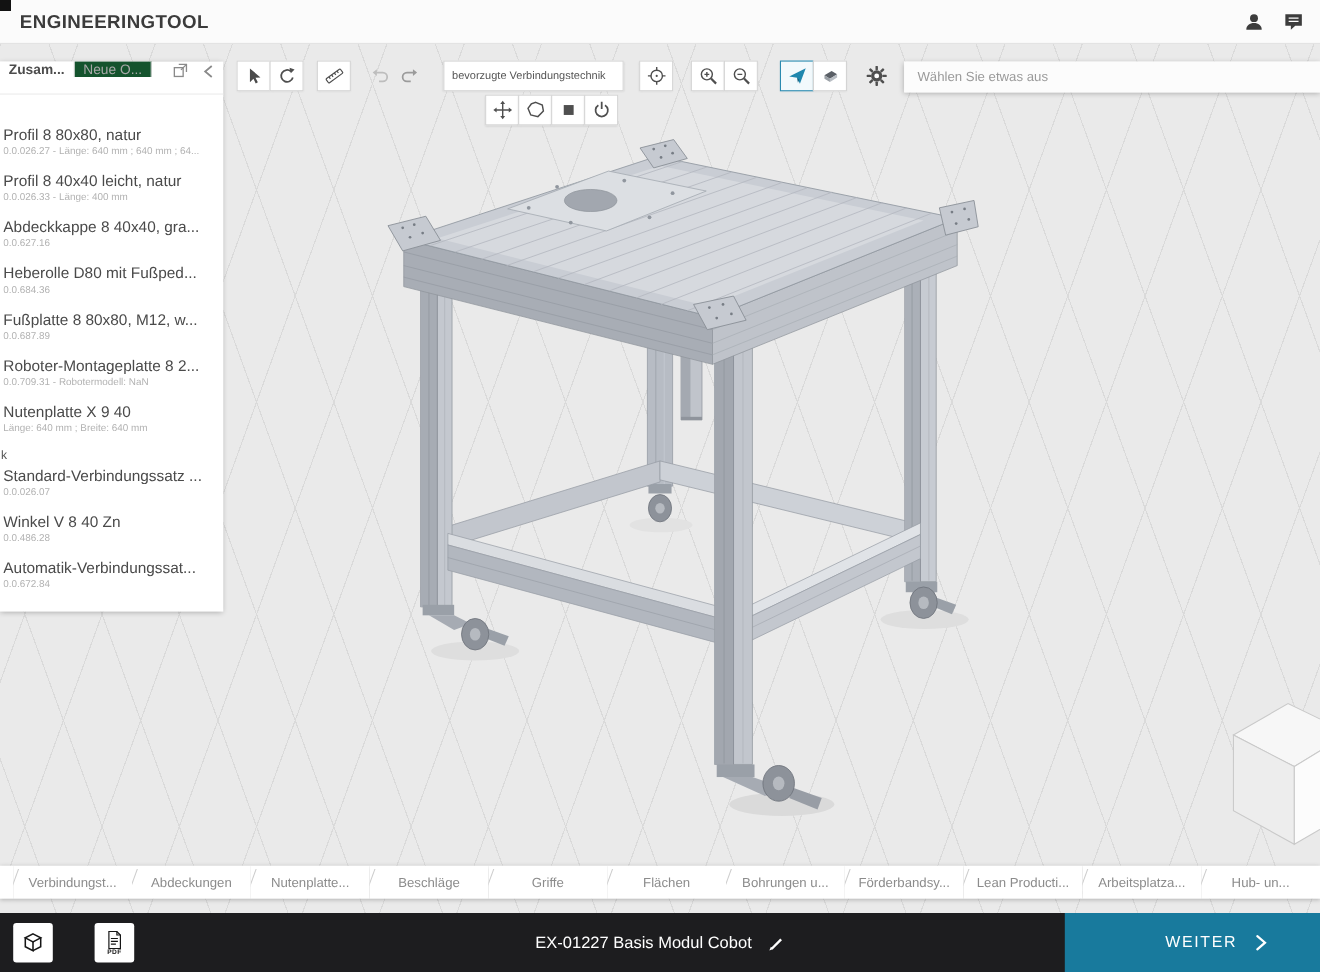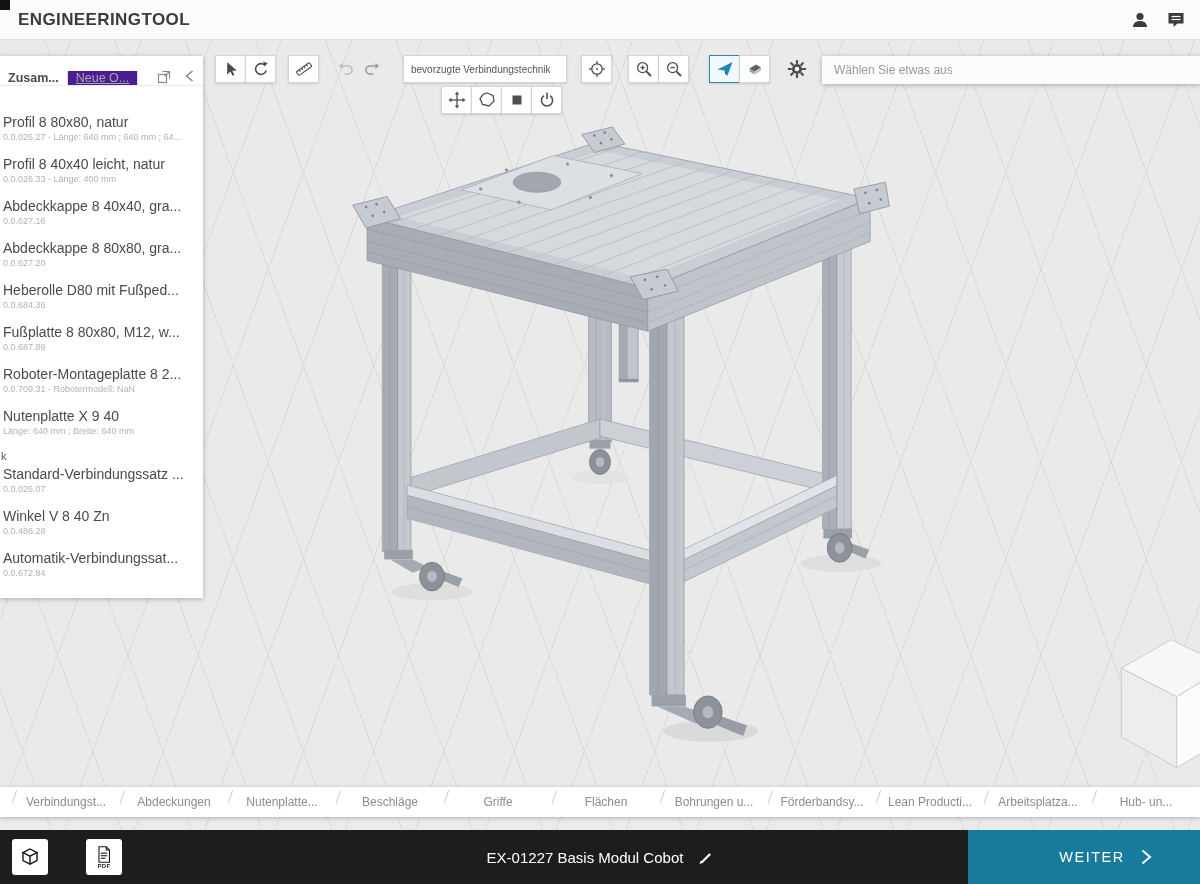--- a/index.html
+++ b/index.html
@@ -30,25 +30,25 @@
   .corner-sq { position:absolute; left:0; top:0; width:10px; height:10px; background:#121212; }
   .app-title { margin-left:18px; font-size:17px; font-weight:700; letter-spacing:.4px; color:#3b3b3b; }
   .header-icons { margin-left:auto; margin-right:14px; display:flex; gap:16px; align-items:center; }
   .header-icons span { cursor:pointer; display:flex; }
 
   
   .left-panel {
     position:absolute; left:0; top:56px; width:203px; background:#fff;
     box-shadow:0 1px 5px rgba(0,0,0,.28); z-index:30; padding-bottom:8px;
   }
-  .lp-tabs { display:flex; align-items:flex-end; height:30px; border-bottom:1px solid #ececec; }
+  .lp-tabs { display:flex; align-items:flex-start; height:30px; border-bottom:1px solid #ececec; }
   .lp-tab { padding:0 8px; display:flex; align-items:center; font-size:12.5px; color:#4c4c4c;
             font-weight:600; background:#fff; border-right:1px solid #ddd; cursor:pointer;
             white-space:nowrap; overflow:hidden; }
-  .lp-tab.inactive { color:#a8a8a8; font-weight:400; background:#4c1d95;text-decoration:underline; }
+  .lp-tab.inactive { color:#a8a8a8; font-weight:400; background:#14532d; }
   .lp-spacer { flex:1; }
   .lp-tab-btn { width:26px; display:flex; align-items:center; justify-content:center; cursor:pointer; color:#8a8a8a; }
   .lp-list { padding-top:26px; }
   .lp-item { height:42px; padding:2px 4px 0 3px; cursor:pointer; }
   .lp-title { font-size:14px; color:#4a4a4a; white-space:nowrap; overflow:hidden; }
   .lp-sub { font-size:9px; color:#b2b2b2; margin-top:2px; white-space:nowrap; overflow:hidden; }
   .lp-marker { font-size:11px; color:#555; padding-left:1px; height:16px; line-height:16px; }
 
   
   .toolbar { position:absolute; left:215px; top:55px; z-index:30; }
@@ -330,24 +330,20 @@
     </div>
     <div class="lp-item">
       <div class="lp-title">Profil 8 40x40 leicht, natur</div>
       <div class="lp-sub">0.0.026.33 - Länge: 400 mm</div>
     </div>
     <div class="lp-item">
       <div class="lp-title">Abdeckkappe 8 40x40, gra...</div>
       <div class="lp-sub">0.0.627.16</div>
     </div>
     <div class="lp-item">
-      <div class="lp-title">Abdeckkappe 8 80x80, gra...</div>
-      <div class="lp-sub">0.0.627.20</div>
-    </div>
-    <div class="lp-item">
       <div class="lp-title">Heberolle D80 mit Fußped...</div>
       <div class="lp-sub">0.0.684.36</div>
     </div>
     <div class="lp-item">
       <div class="lp-title">Fußplatte 8 80x80, M12, w...</div>
       <div class="lp-sub">0.0.687.89</div>
     </div>
     <div class="lp-item">
       <div class="lp-title">Roboter-Montageplatte 8 2...</div>
       <div class="lp-sub">0.0.709.31 - Robotermodell: NaN</div>

